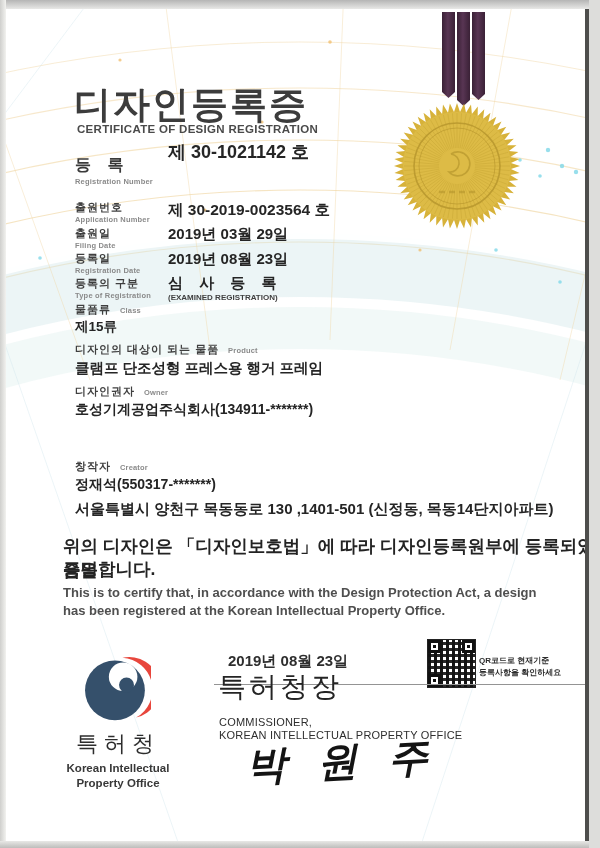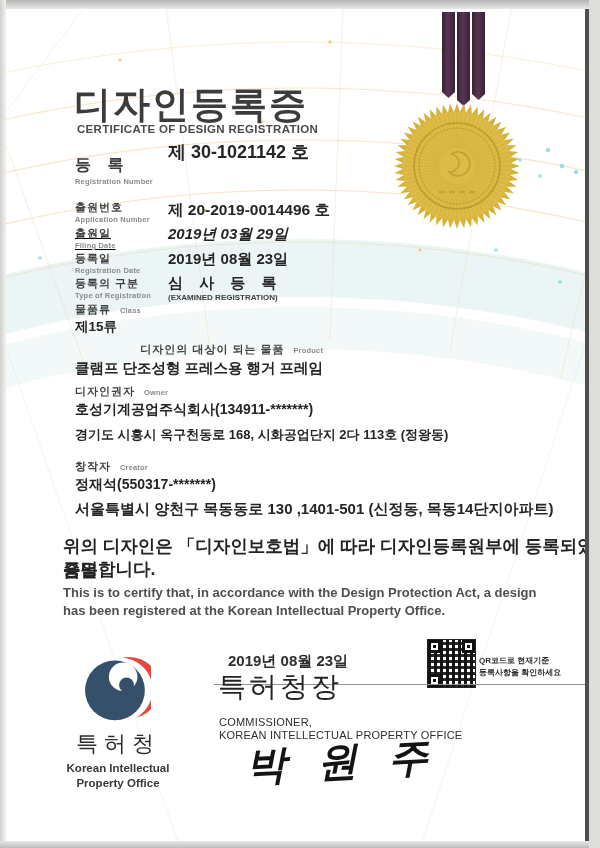--- a/index.html
+++ b/index.html
@@ -179,54 +179,53 @@
   <div class="abs title-en">CERTIFICATE OF DESIGN REGISTRATION</div>
 
   <div class="abs reg-label">등 록</div>
   <div class="abs lab-en reg-label-en">Registration Number</div>
   <div class="abs val reg-val">제 30-1021142 호</div>
 
   <div class="abs f-label" style="top:200px;">
     <div class="lab-ko">출원번호</div>
     <div class="lab-en">Application Number</div>
   </div>
-  <div class="abs val f-val" style="top:200px;font-size:15.5px;">제 20-2019-0014496 호</div>
-
-  <div class="abs f-label" style="top:226px;text-decoration:underline;">
+  <div class="abs val f-val" style="top:200px;font-size:15.5px;">제 30-2019-0023564 호</div>
+
+  <div class="abs f-label" style="top:226px;">
     <div class="lab-ko">출원일</div>
     <div class="lab-en">Filing Date</div>
   </div>
-  <div class="abs val f-val" style="top:225px;font-style:italic;">2019년 03월 29일</div>
+  <div class="abs val f-val" style="top:225px;">2019년 03월 29일</div>
 
   <div class="abs f-label" style="top:251px;">
     <div class="lab-ko">등록일</div>
     <div class="lab-en">Registration Date</div>
   </div>
   <div class="abs val f-val" style="top:250px;">2019년 08월 23일</div>
 
   <div class="abs f-label" style="top:276px;">
     <div class="lab-ko">등록의 구분</div>
     <div class="lab-en">Type of Registration</div>
   </div>
   <div class="abs" style="left:168px;top:274px;">
     <div class="val" style="font-size:15px;letter-spacing:6px;">심 사 등 록</div>
     <div class="lab-ko" style="font-size:8px;letter-spacing:0;">(EXAMINED REGISTRATION)</div>
   </div>
 
   <div class="abs sm-section" style="top:299px;">
     <div><span class="lab-ko">물품류</span>&nbsp;&nbsp;<span class="lab-en">Class</span></div>
     <div class="sec-val" style="margin-top:1px;">제15류</div>
-    <div style="margin-top:3px;text-align:right;"><span class="lab-ko">디자인의 대상이 되는 물품</span>&nbsp;&nbsp;<span class="lab-en">Product</span></div>
+    <div style="margin-top:3px;"><span class="lab-ko">디자인의 대상이 되는 물품</span>&nbsp;&nbsp;<span class="lab-en">Product</span></div>
     <div class="sec-val" style="margin-top:2px;font-size:14.5px;">클램프 단조성형 프레스용 행거 프레임</div>
   </div>
 
   <div class="abs sm-section" style="top:381px;">
     <div><span class="lab-ko">디자인권자</span>&nbsp;&nbsp;<span class="lab-en">Owner</span></div>
     <div class="sec-val" style="margin-top:2px;font-size:14px;">호성기계공업주식회사(134911-*******)</div>
-    <div class="sec-val" style="margin-top:7px;font-size:13px;">경기도 시흥시 옥구천동로 168, 시화공업단지 2다 113호 (정왕동)</div>
   </div>
 
   <div class="abs sm-section" style="top:456px;">
     <div><span class="lab-ko">창작자</span>&nbsp;&nbsp;<span class="lab-en">Creator</span></div>
     <div class="sec-val" style="margin-top:2px;font-size:14px;">정재석(550317-*******)</div>
     <div class="sec-val" style="margin-top:6px;font-size:15px;">서울특별시 양천구 목동동로 130 ,1401-501 (신정동, 목동14단지아파트)</div>
   </div>
 
   <div class="abs stmt-ko" style="top:534px;">위의 디자인은 「디자인보호법」에 따라 디자인등록원부에 등록되었음을</div>
   <div class="abs stmt-ko" style="top:557px;">증명합니다.</div>

